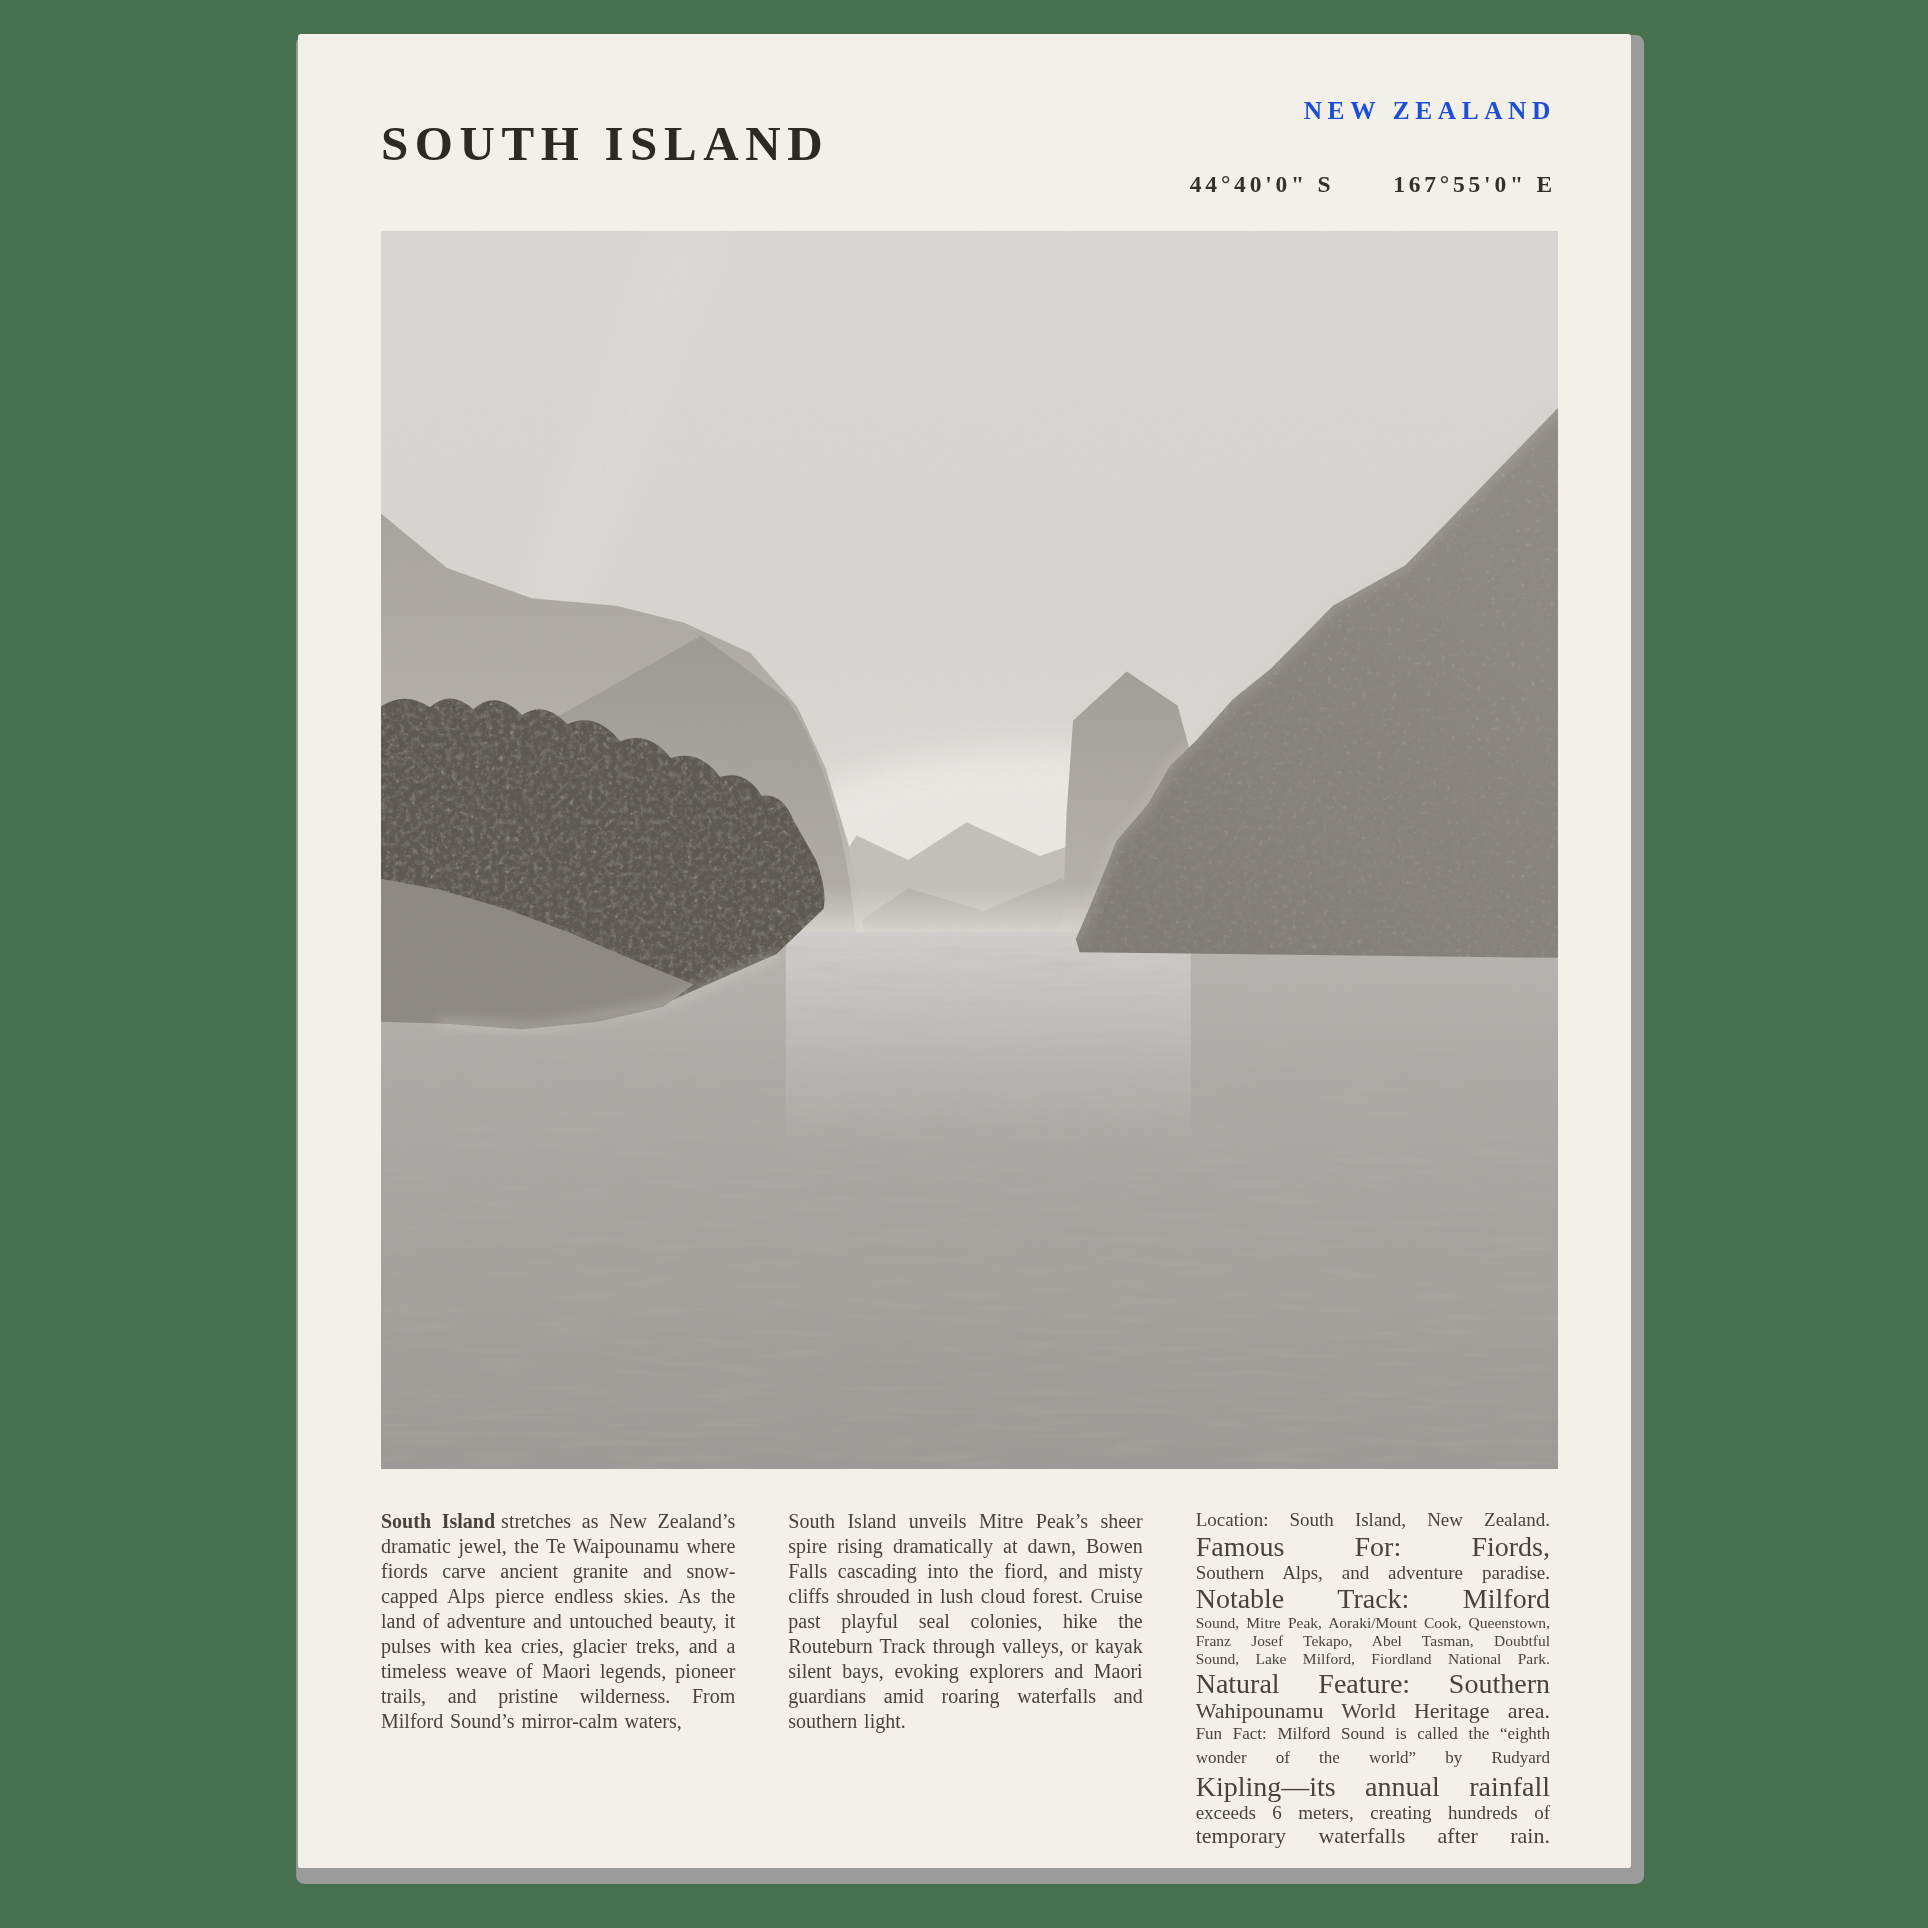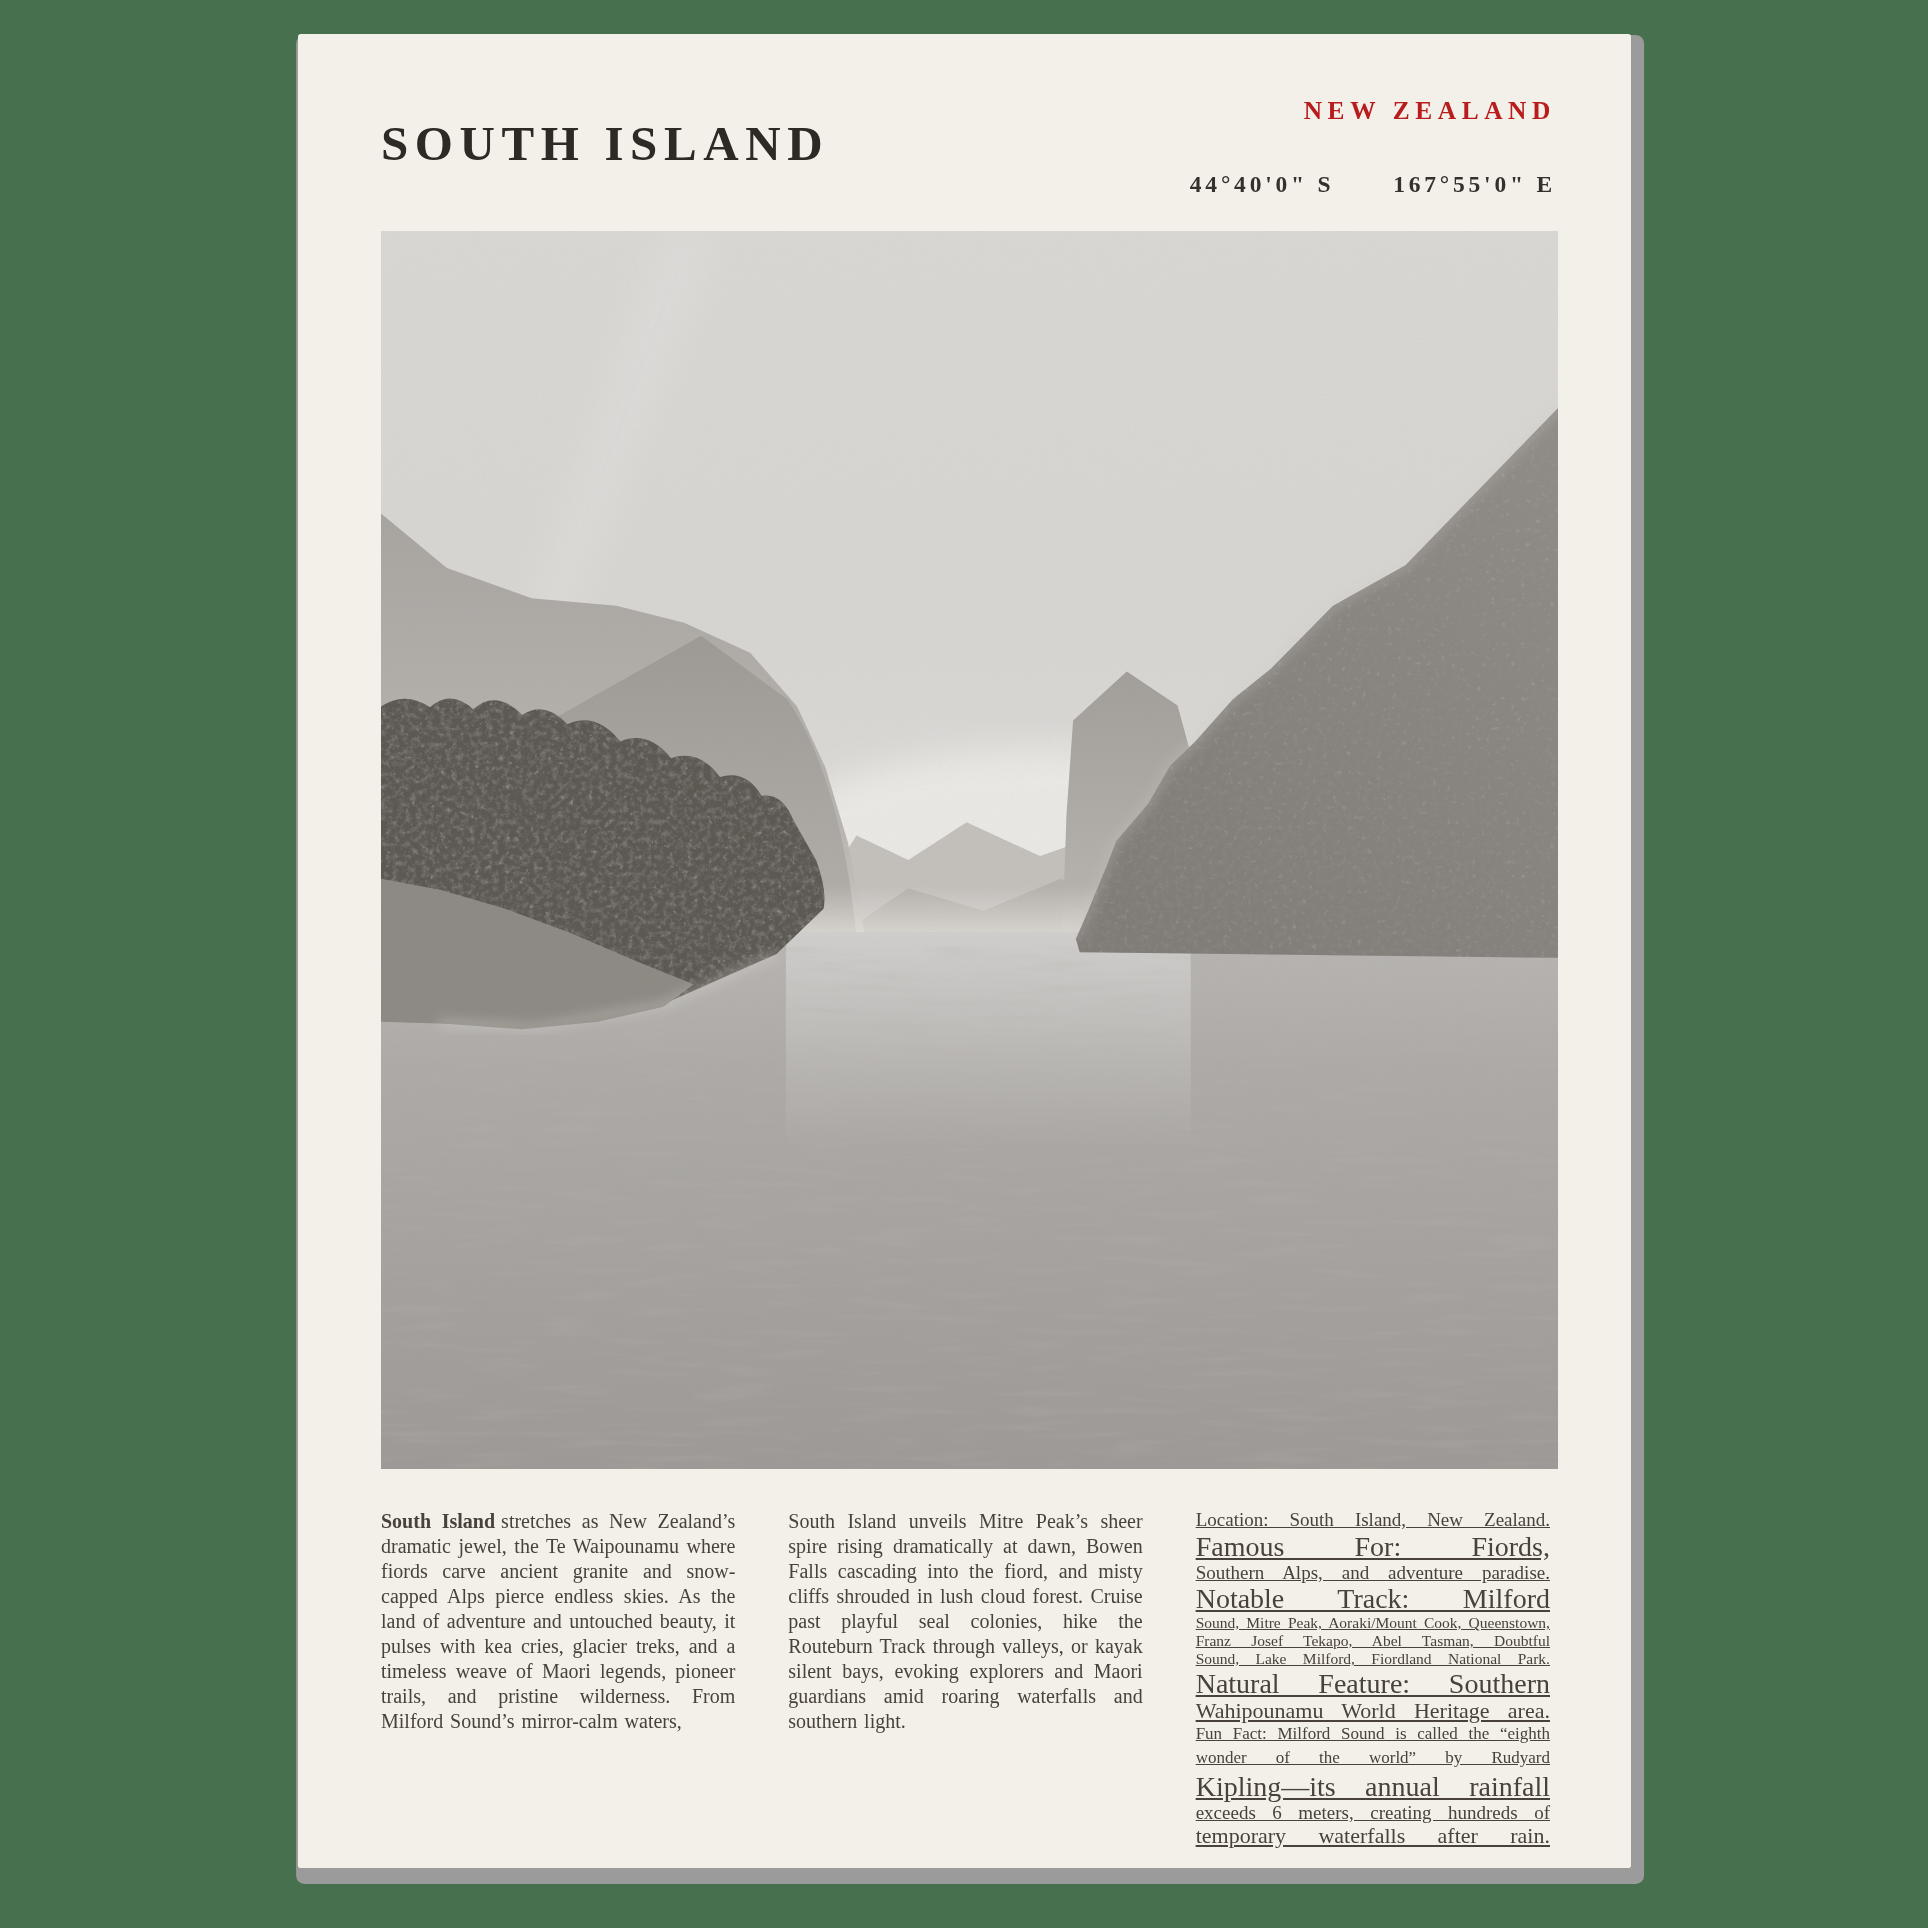--- a/index.html
+++ b/index.html
@@ -15,21 +15,21 @@
   }
   
   .title{
     position:absolute;left:83px;top:81px;
     font-size:49px;font-weight:700;letter-spacing:6.6px;
     color:#2d2a25;white-space:nowrap;
   }
   .country{
     position:absolute;right:75px;top:62px;
     font-size:25.4px;font-weight:600;letter-spacing:5.6px;
-    color:#b91c1c;white-space:nowrap;
+    color:#1d4ed8;white-space:nowrap;
   }
   .coords{
     position:absolute;right:75px;top:137px;
     font-size:23.5px;font-weight:700;letter-spacing:3.8px;
     color:#34302b;white-space:nowrap;
   }
   .coords .lon{margin-left:49px;}
   
   .photo{
     position:absolute;left:83px;top:197px;width:1177px;height:1238px;
@@ -42,21 +42,21 @@
     display:flex;gap:53px;
   }
   .col{
     flex:1;min-width:0;
     font-size:20px;line-height:25px;
     color:#49423b;
     text-align:justify;
     word-spacing:1.9px;
   }
   .col .lead{font-weight:700;margin-right:0.3em;}
-  .fitcol{display:block;text-decoration:underline;}
+  .fitcol{display:block;}
   .fitline{
     text-align:justify;
     text-align-last:justify;
     color:#49423b;
   }
   .fitline[data-size="xs"]{font-size:15.5px;line-height:18px;}
   .fitline[data-size="s"] {font-size:17px;  line-height:20px;}
   .fitline[data-size="sm"]{font-size:19px;  line-height:21.7px;}
   .fitline[data-size="m"] {font-size:22px;line-height:24.5px;}
   .fitline[data-size="l"] {font-size:17px;  line-height:27px;}

